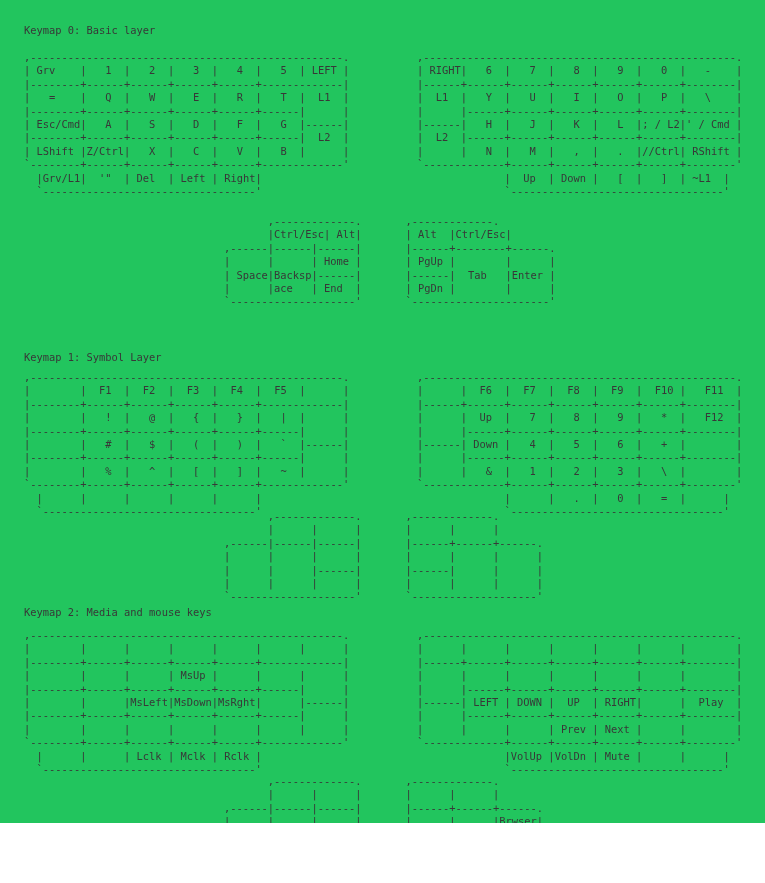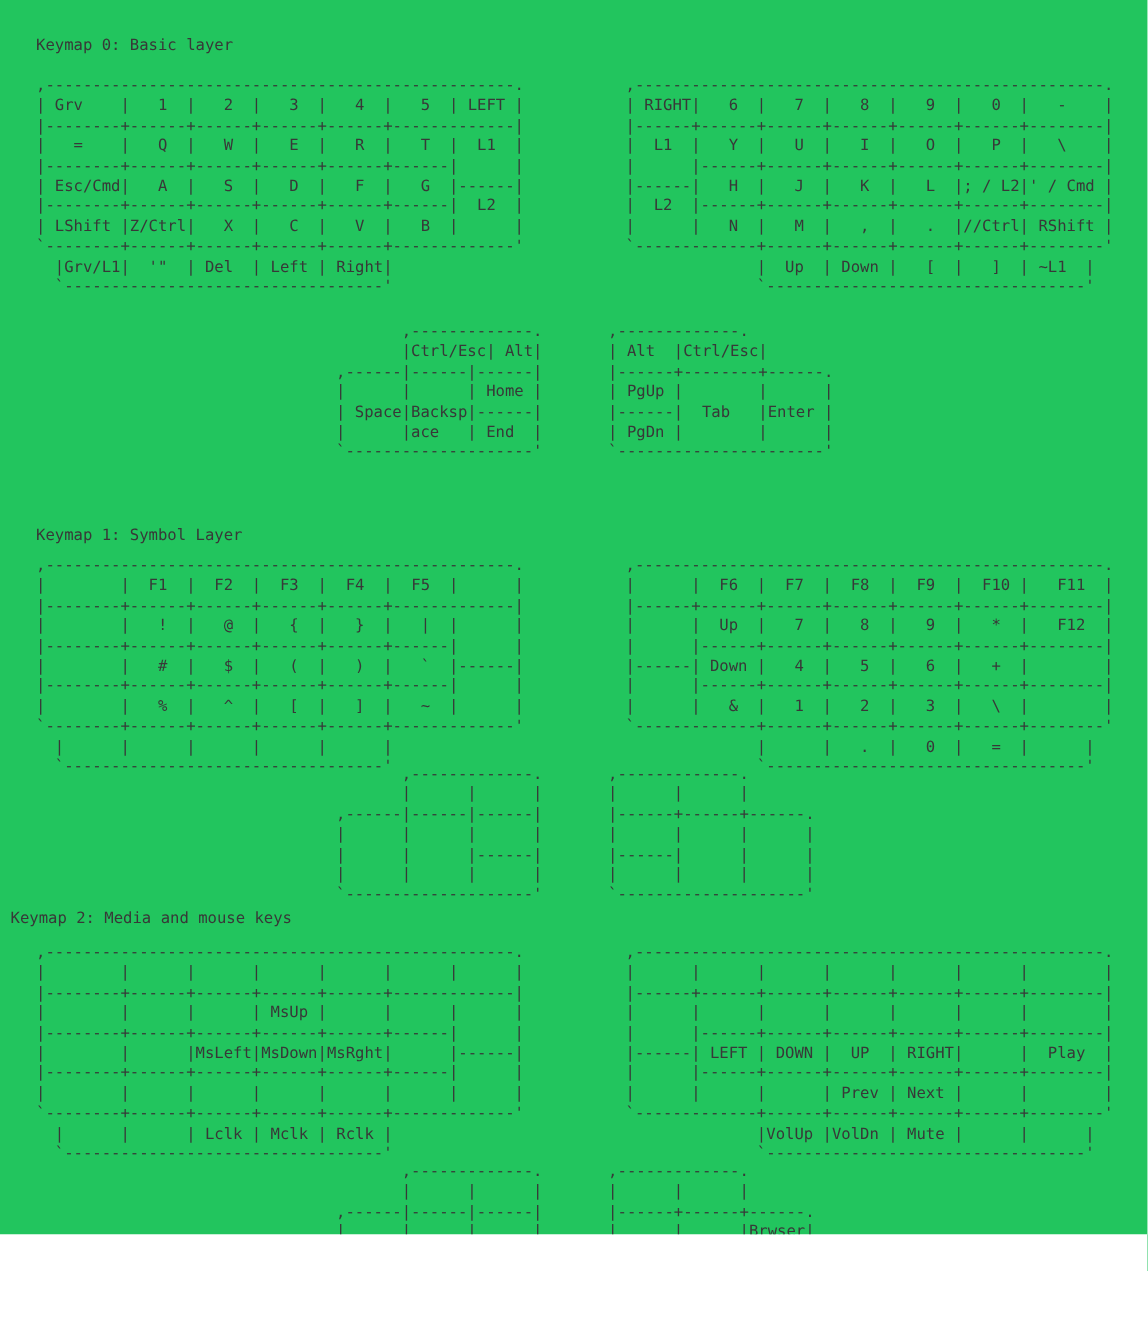--- a/index.html
+++ b/index.html
@@ -28,21 +28,21 @@
   #k0-title  { left: 24px;  top: 24px;  }
   #k0-left   { left: 24px;  top: 51px;  }
   #k0-right  { left: 417px; top: 51px;  }
   #k0-thumbs { left: 224px; top: 215px; }
   
   #k1-title  { left: 24px;  top: 351px; text-align: center; }
   #k1-left   { left: 24px;  top: 371px; }
   #k1-right  { left: 417px; top: 371px; }
   #k1-thumbs { left: 224px; top: 510px; }
   
-  #k2-title  { left: 7px;  top: 606px; }
+  #k2-title  { left: 24px;  top: 606px; }
   #k2-left   { left: 24px;  top: 629px; }
   #k2-right  { left: 417px; top: 629px; }
   #k2-thumbs { left: 224px; top: 775px; }
 </style>
 </head>
 <body>
 
 <div id="screen">
 
   <div>

